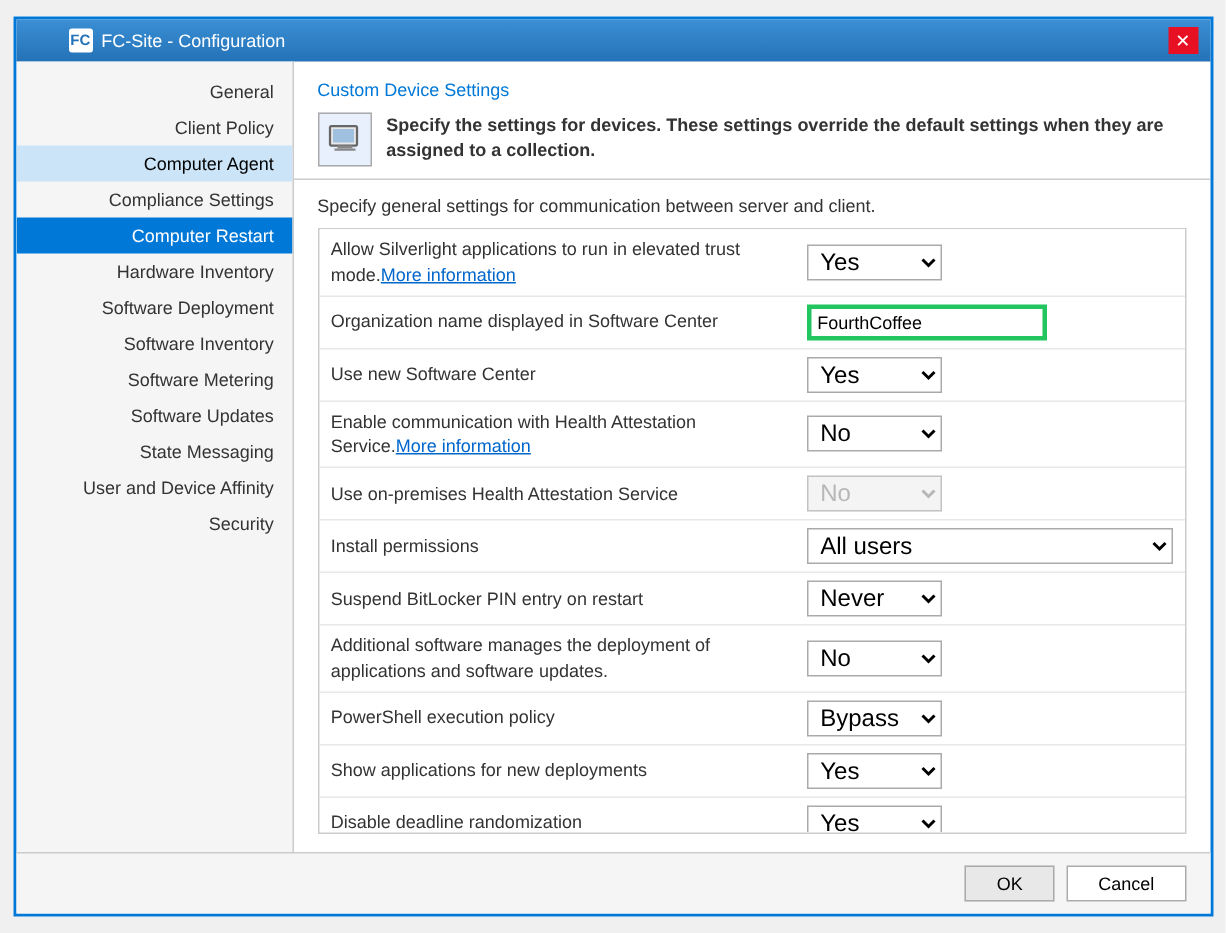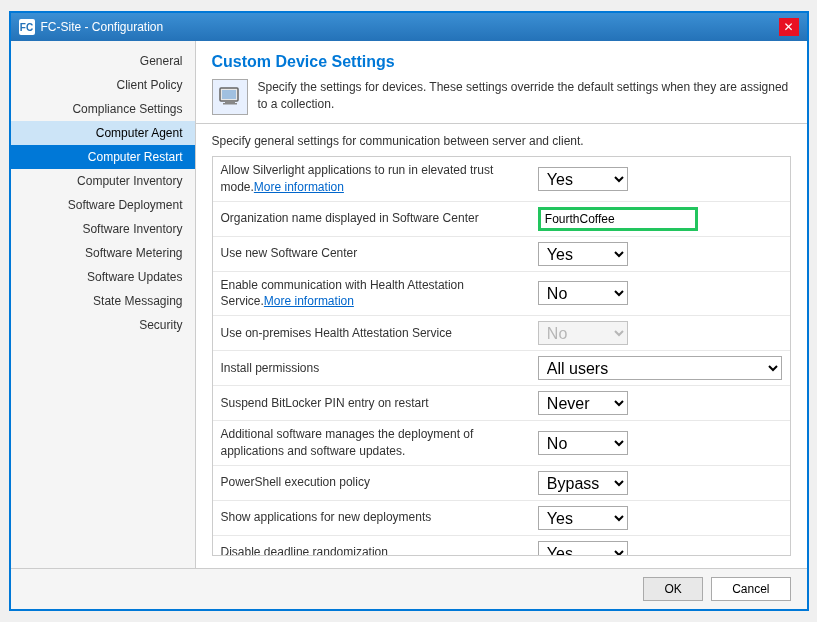--- a/index.html
+++ b/index.html
@@ -28,20 +28,21 @@
       padding: 5px 8px;
       display: flex;
       align-items: center;
       justify-content: space-between;
       height: 28px;
     }
     .title-bar-left {
       display: flex;
       align-items: center;
       gap: 6px;
+      margin-left: 27px;
     }
     .title-icon {
       width: 16px;
       height: 16px;
       background: #fff;
       border-radius: 2px;
       display: flex;
       align-items: center;
       justify-content: center;
       font-size: 10px;
@@ -96,29 +97,30 @@
       flex: 1;
       display: flex;
       flex-direction: column;
       overflow: hidden;
     }
     .panel-header {
       padding: 12px 16px 8px 16px;
       border-bottom: 1px solid #ccc;
     }
     .panel-title {
-      font-size: 16px;
+      font-size: 12px;
       color: #0078d7;
-      font-weight: bold;
+      font-weight: normal;
       margin-bottom: 8px;
     }
     .panel-description {
       display: flex;
       align-items: flex-start;
       gap: 10px;
+      font-weight: bold;
     }
     .panel-icon {
       width: 36px;
       height: 36px;
       background: #e8f0fe;
       border: 1px solid #aaa;
       flex-shrink: 0;
       display: flex;
       align-items: center;
       justify-content: center;
@@ -221,29 +223,30 @@
       <span class="title-text">FC-Site - Configuration</span>
     </div>
     <button class="close-btn">✕</button>
   </div>
 
   <div class="content-area">
 
     <div class="sidebar">
     <div class="sidebar-item">General</div>
         <div class="sidebar-item">Client Policy</div>
+        <div class="sidebar-item selected-bg">Computer Agent</div>
         <div class="sidebar-item">Compliance Settings</div>
-        <div class="sidebar-item selected-bg">Computer Agent</div>
         <div class="sidebar-item active">Computer Restart</div>
-        <div class="sidebar-item">Computer Inventory</div>
+        <div class="sidebar-item">Hardware Inventory</div>
         <div class="sidebar-item">Software Deployment</div>
         <div class="sidebar-item">Software Inventory</div>
         <div class="sidebar-item">Software Metering</div>
         <div class="sidebar-item">Software Updates</div>
         <div class="sidebar-item">State Messaging</div>
+        <div class="sidebar-item">User and Device Affinity</div>
         <div class="sidebar-item">Security</div>
       </div>
 
     <div class="main-panel">
       <div class="panel-header">
         <div class="panel-title">Custom Device Settings</div>
         <div class="panel-description">
           <div class="panel-icon">
             <svg width="24" height="24" viewBox="0 0 24 24" fill="none">
               <rect x="2" y="3" width="18" height="13" rx="1" stroke="#666" stroke-width="1.5" fill="#e8e8e8"></rect>

